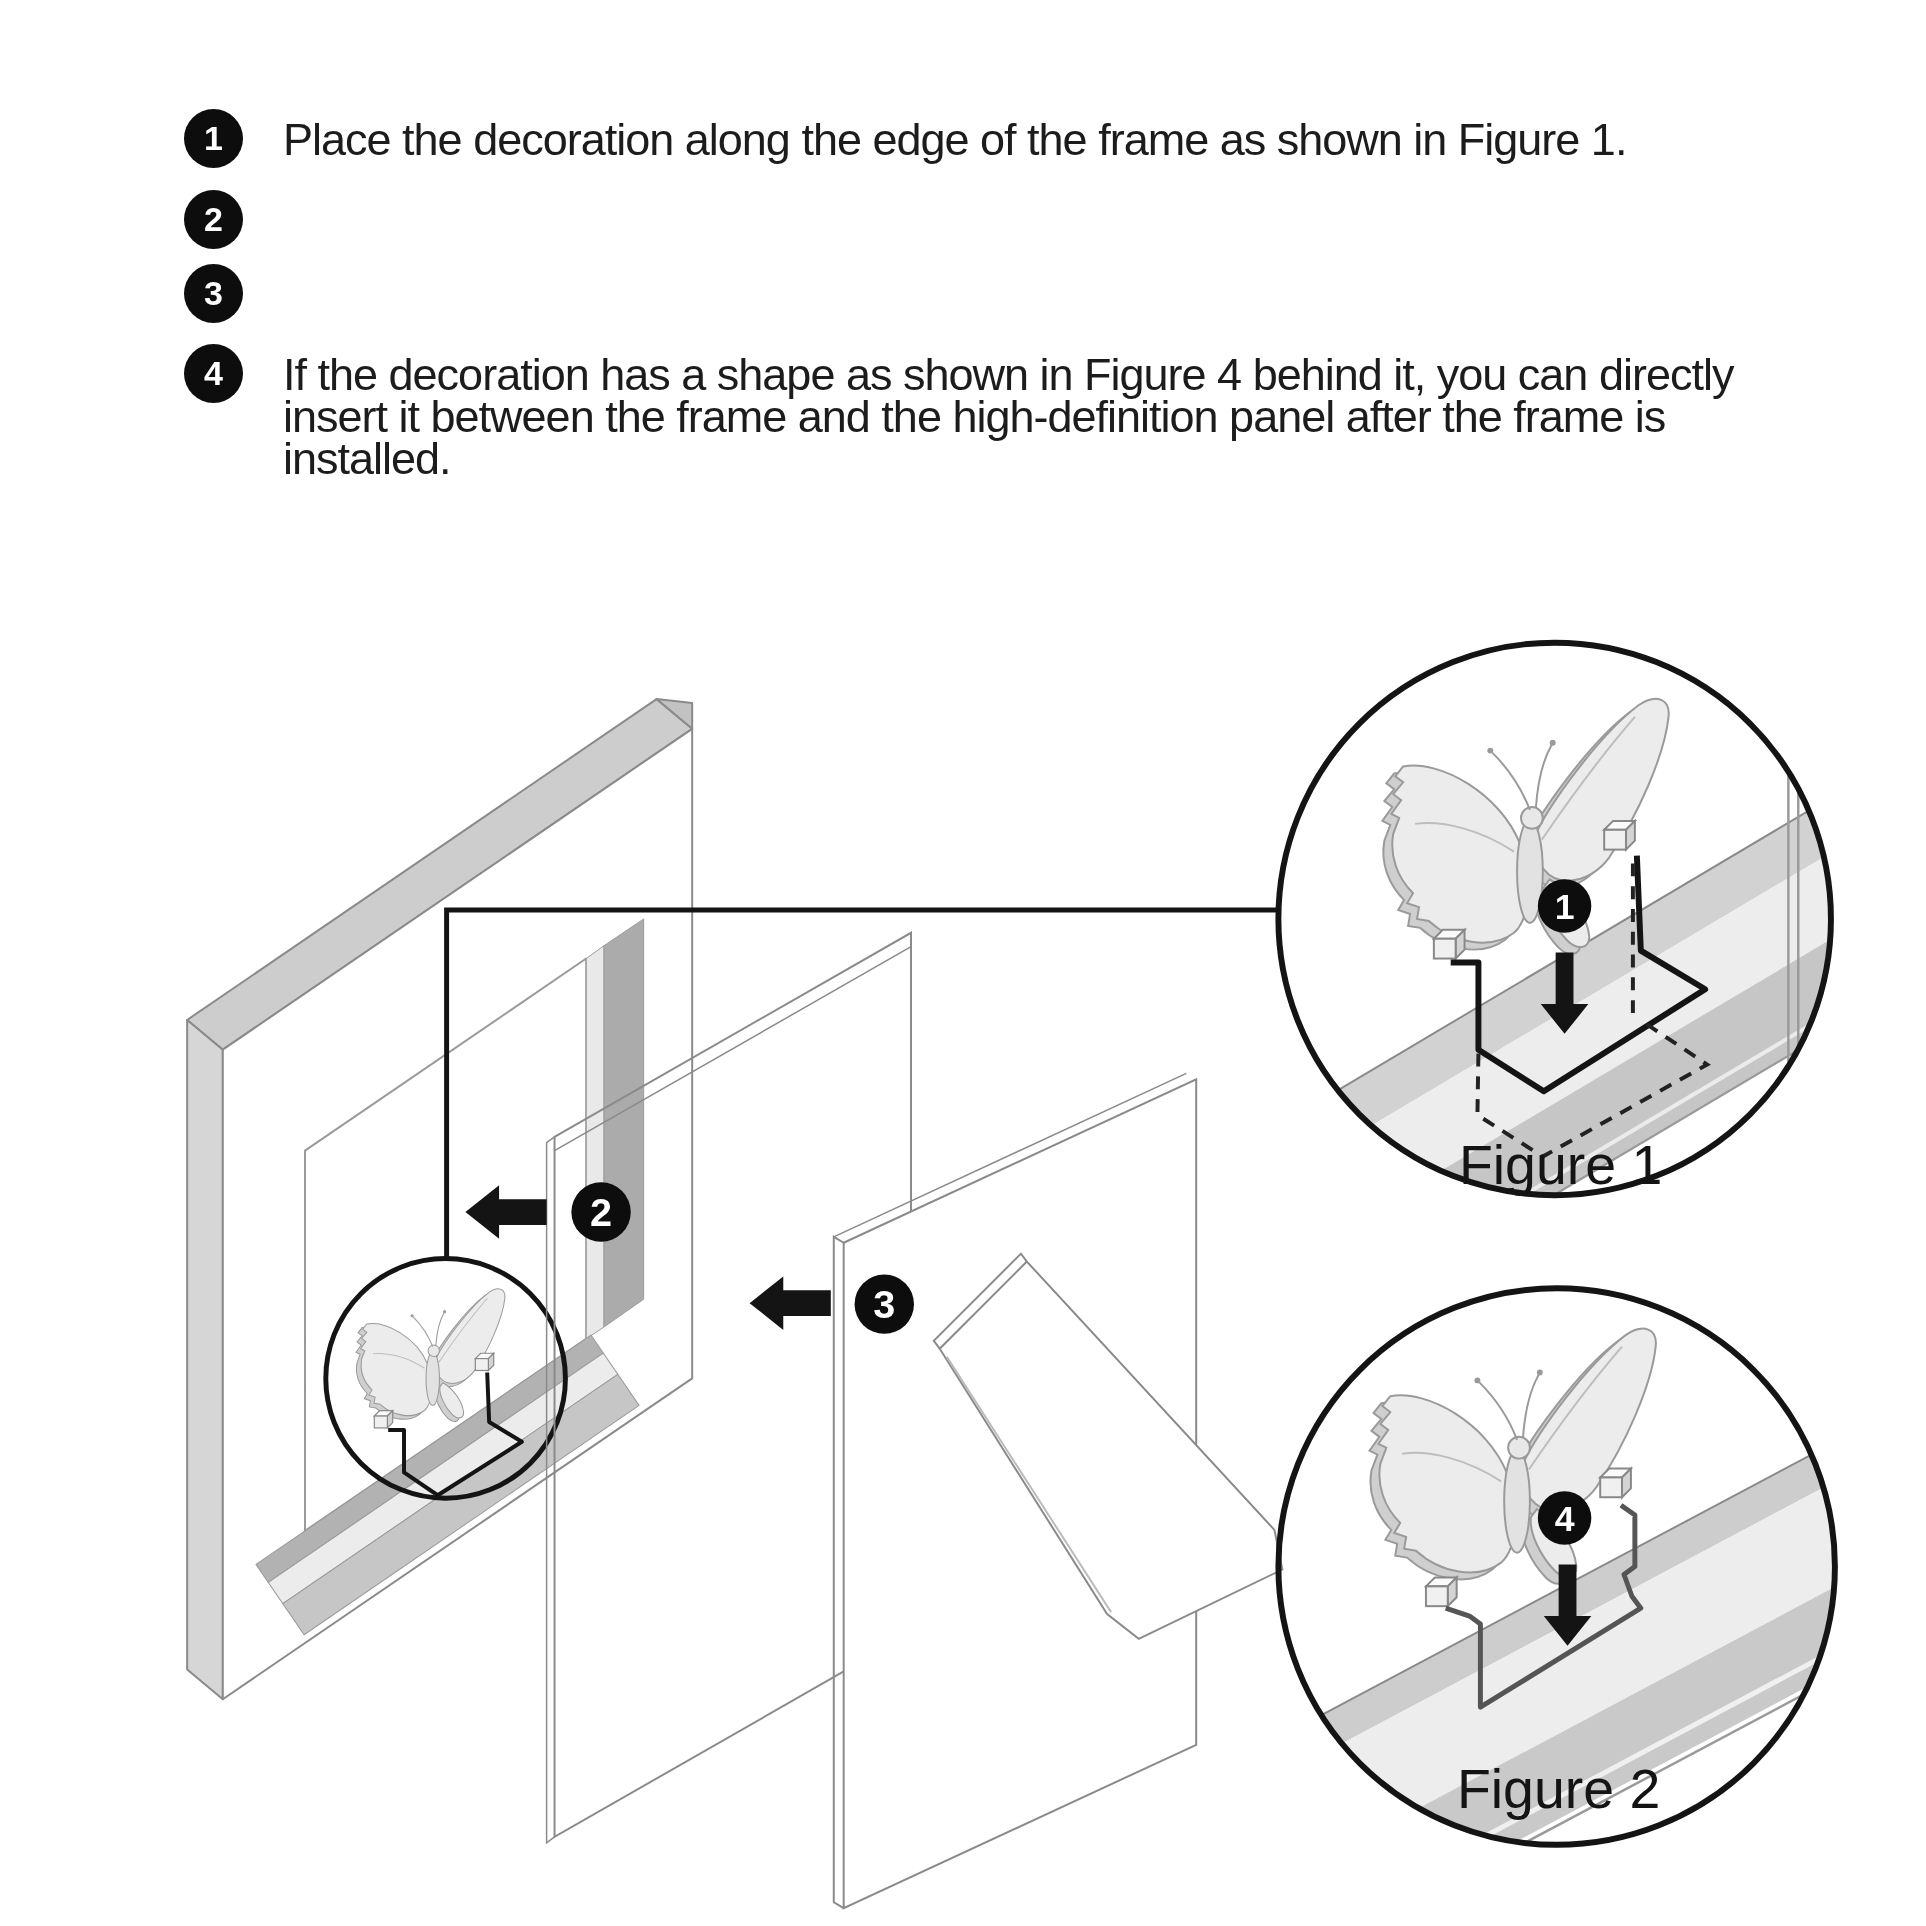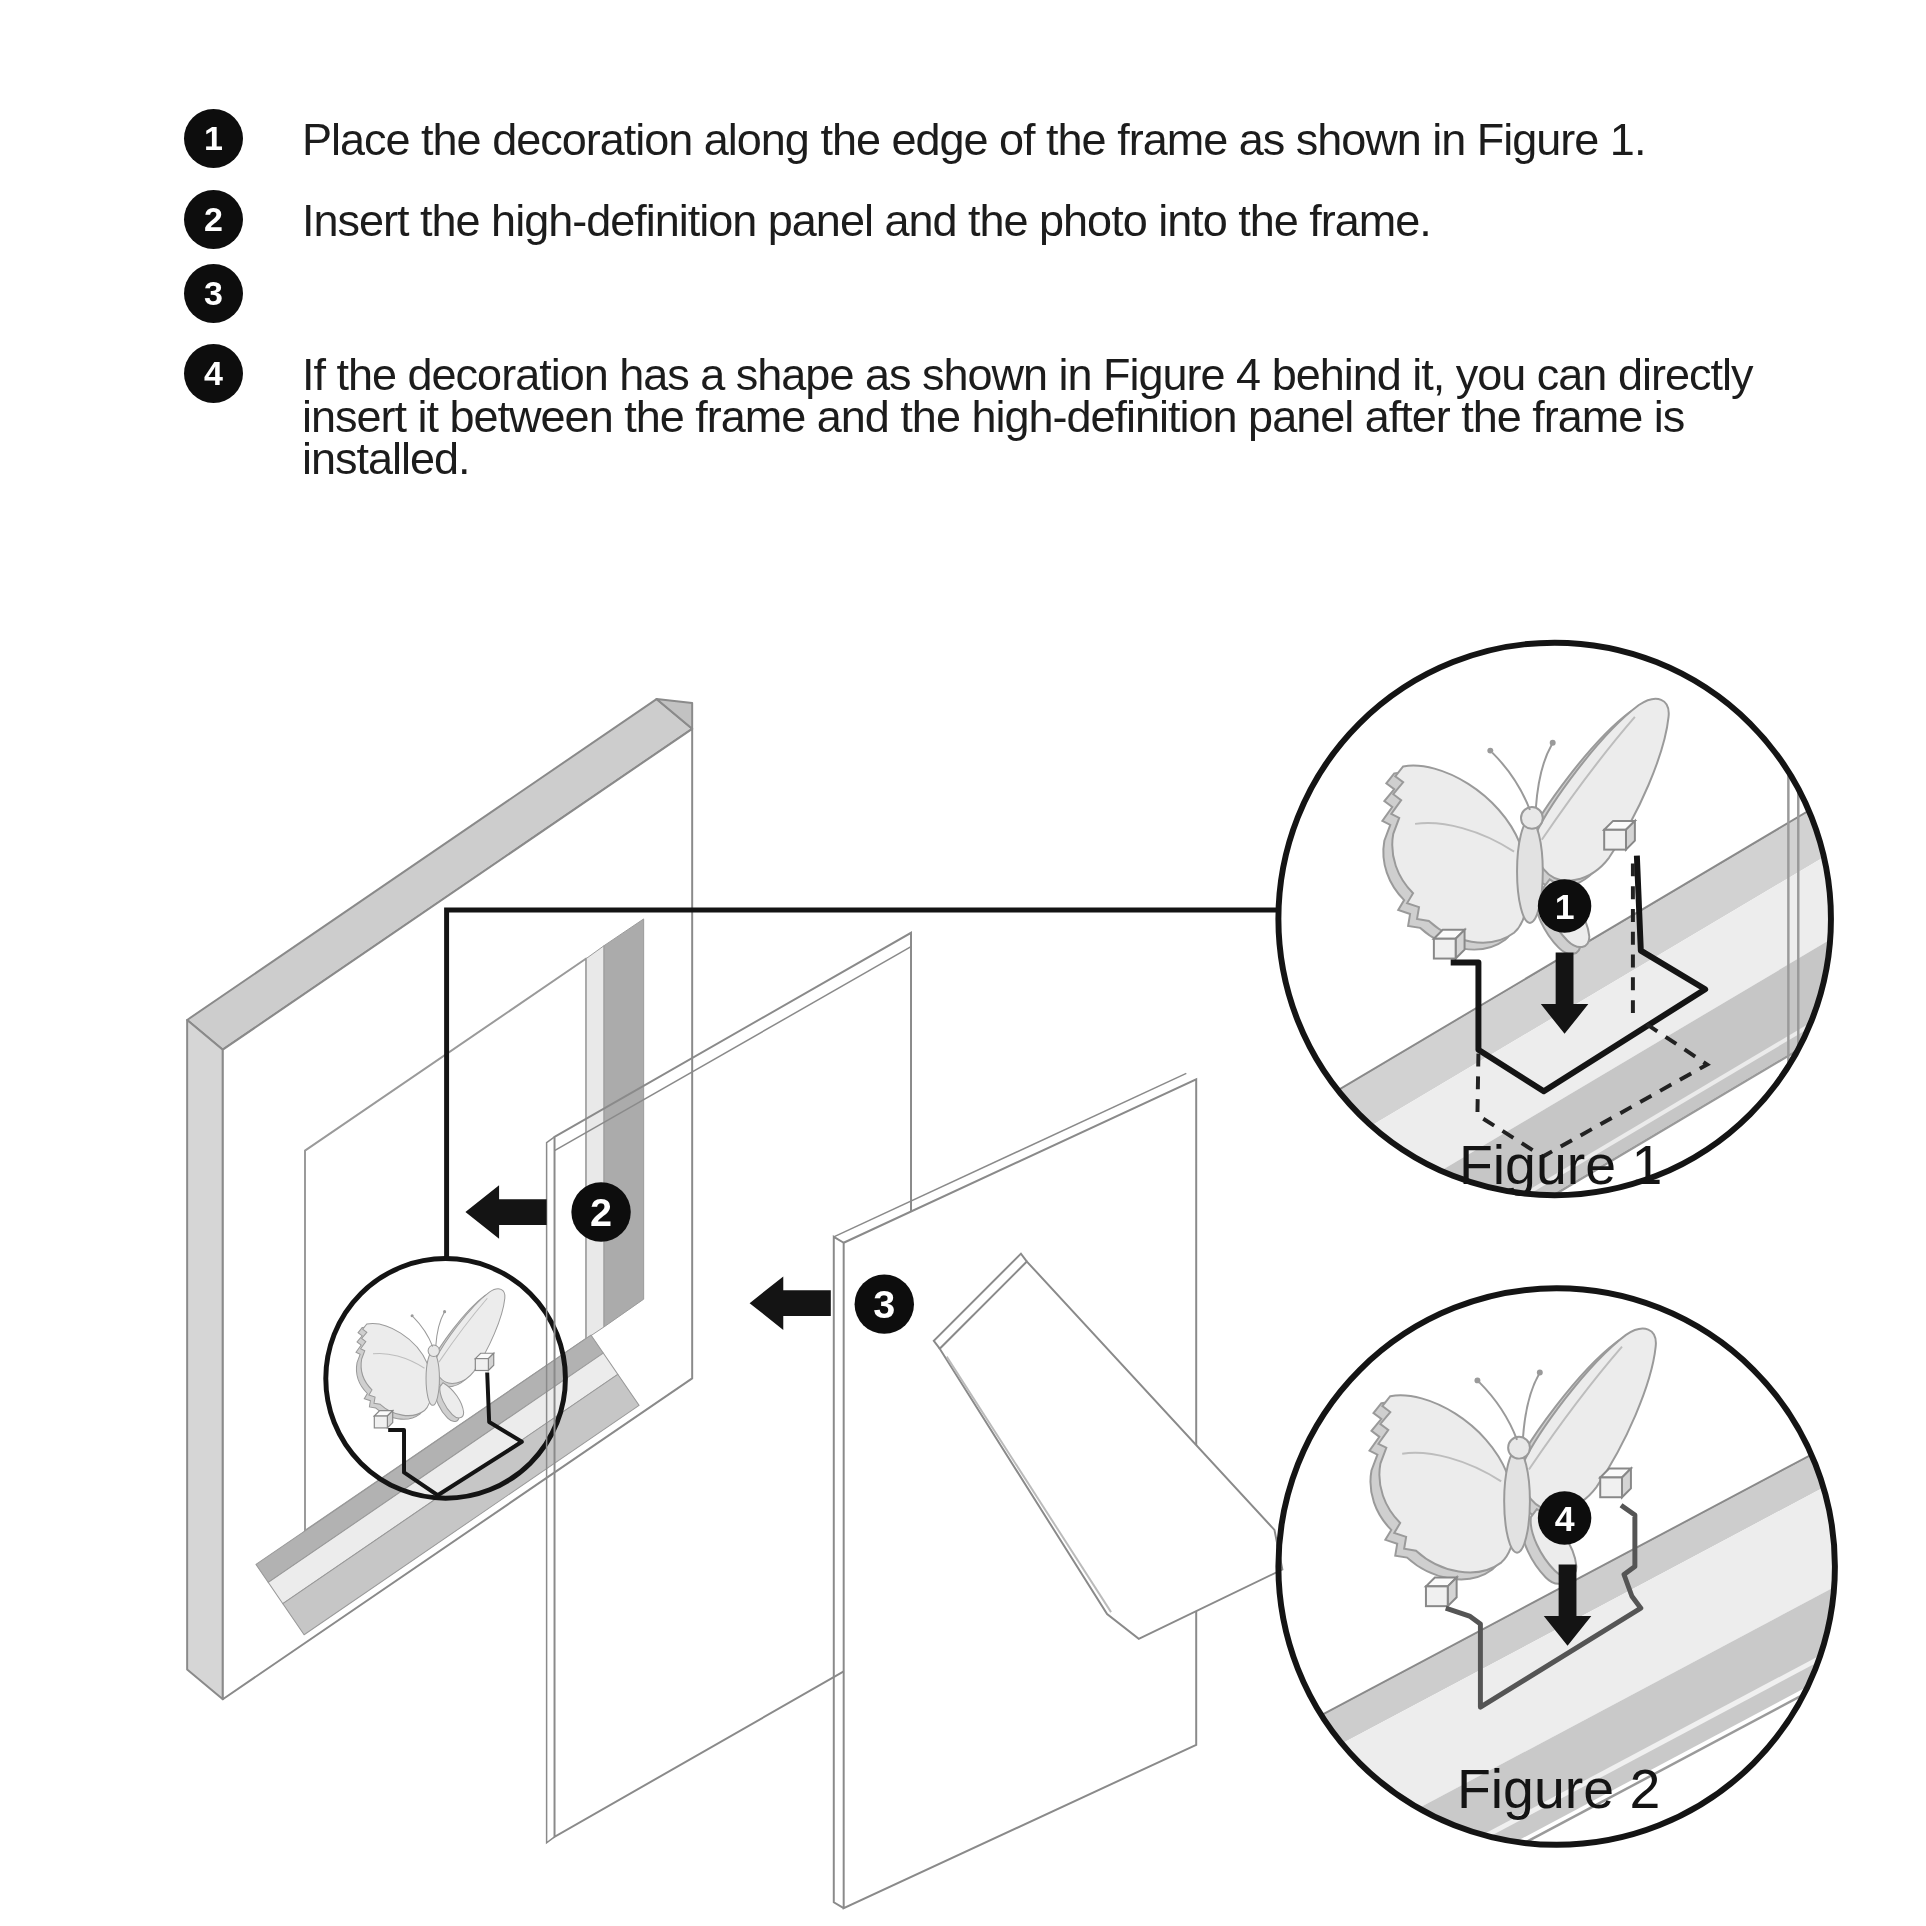--- a/index.html
+++ b/index.html
@@ -7,21 +7,21 @@
     position:relative;width:1927px;height:1927px;background:#ffffff;
     font-family:"Liberation Sans",sans-serif;overflow:hidden;
   }
   .step{position:absolute;left:184px;display:flex;align-items:flex-start;}
   .step-badge{
     flex:0 0 auto;width:59px;height:59px;border-radius:50%;
     background:#0d0d0d;color:#ffffff;font-weight:bold;font-size:34px;
     display:flex;align-items:center;justify-content:center;margin-top:-10px;
   }
   .step-text{
-    margin-left:59px;width:1544px;font-size:45px;line-height:42px;
+    margin-left:40px;width:1544px;font-size:45px;line-height:42px;
     color:#1c1c1c;letter-spacing:-1px;white-space:pre-line;
   }
   .diagram{position:absolute;left:0;top:0;}
   .fig-label{
     font-family:"Liberation Sans",sans-serif;font-size:56px;fill:#141414;
     text-anchor:middle;
   }
   .svg-badge-num{
     font-family:"Liberation Sans",sans-serif;font-weight:bold;fill:#ffffff;
     text-anchor:middle;
@@ -31,21 +31,20 @@
 <body>
 
 <div class="page">
 
   <div class="step" style="top:119px">
     <span class="step-badge">1</span>
     <span class="step-text">Place the decoration along the edge of the frame as shown in Figure 1.</span>
   </div>
   <div class="step" style="top:200px">
     <span class="step-badge">2</span>
-    <span class="step-text">Insert the high-definition panel and the photo into the frame.</span>
   </div>
   <div class="step" style="top:274px">
     <span class="step-badge">3</span>
   </div>
   <div class="step" style="top:354px">
     <span class="step-badge">4</span>
     <span class="step-text">If the decoration has a shape as shown in Figure 4 behind it, you can directly
 insert it between the frame and the high-definition panel after the frame is
 installed.</span>
   </div>

